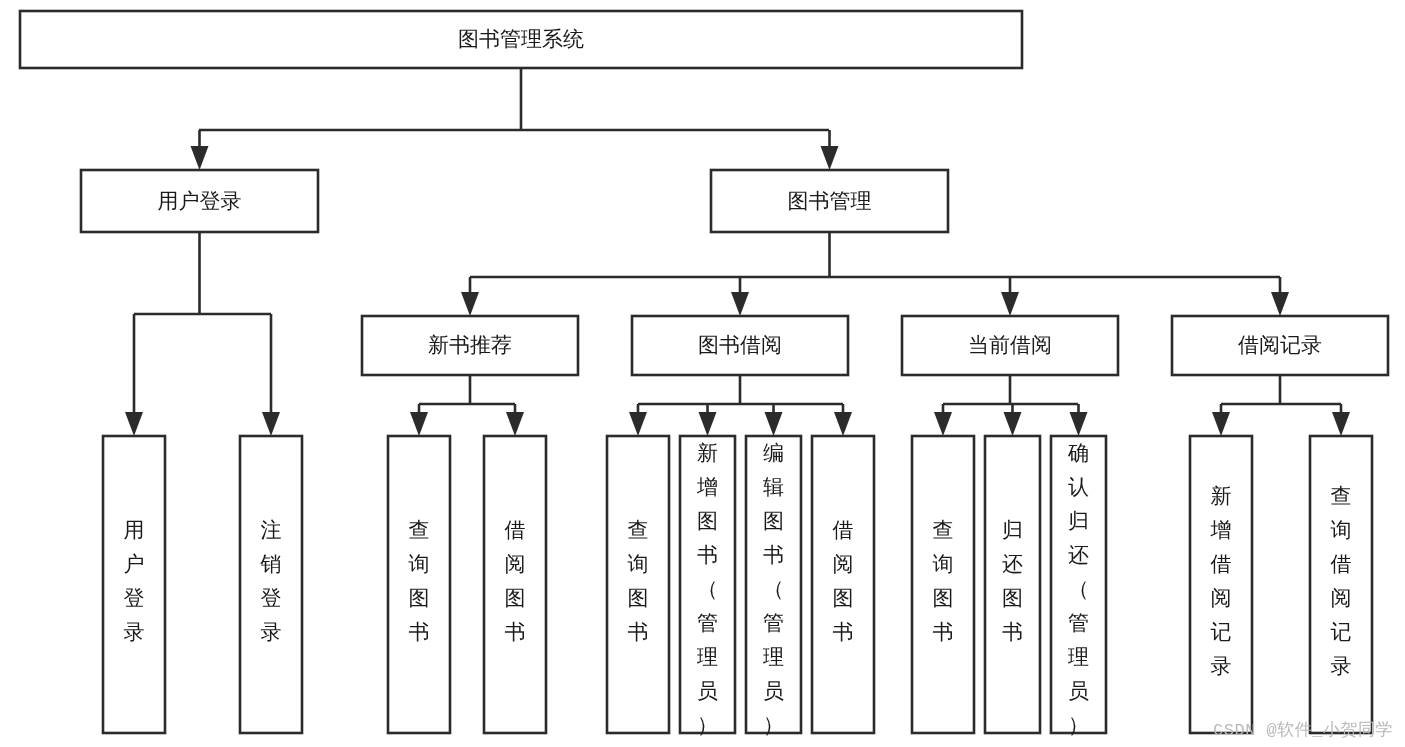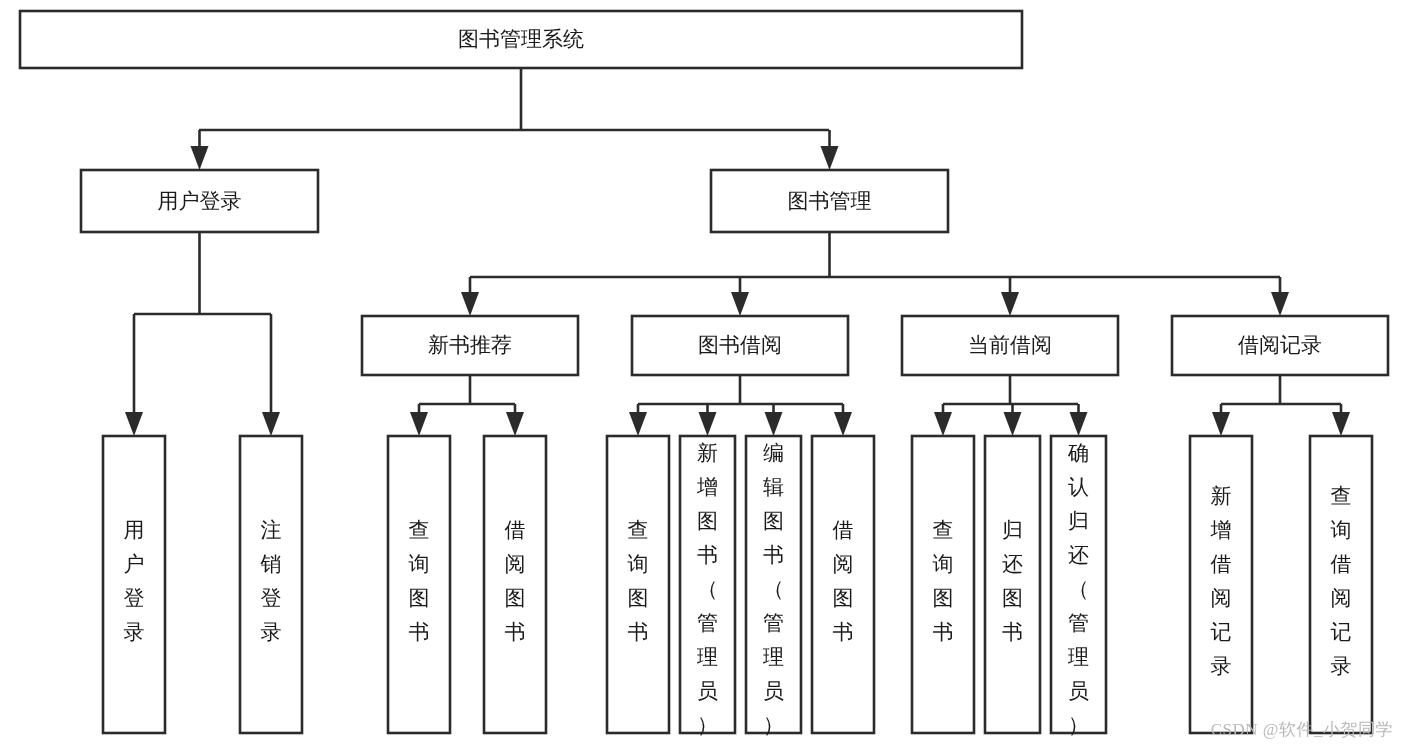--- a/index.html
+++ b/index.html
@@ -52,21 +52,21 @@
   .node-label-v {
     font-family: "Liberation Sans", "DejaVu Sans", sans-serif;
     font-size: 21px;
     fill: #1a1a1a;
     text-anchor: middle;
   }
   .watermark-text {
     position: absolute;
     right: 12px;
     bottom: 6px;
-    font-family: Liberation Serif, serif;
+    font-family: Liberation Mono, monospace;
     font-size: 17px;
     color: #b9b9b9;
     white-space: nowrap;
     letter-spacing: 0.5px;
     user-select: none;
   }
 </style>
 </head>
 <body>
 

